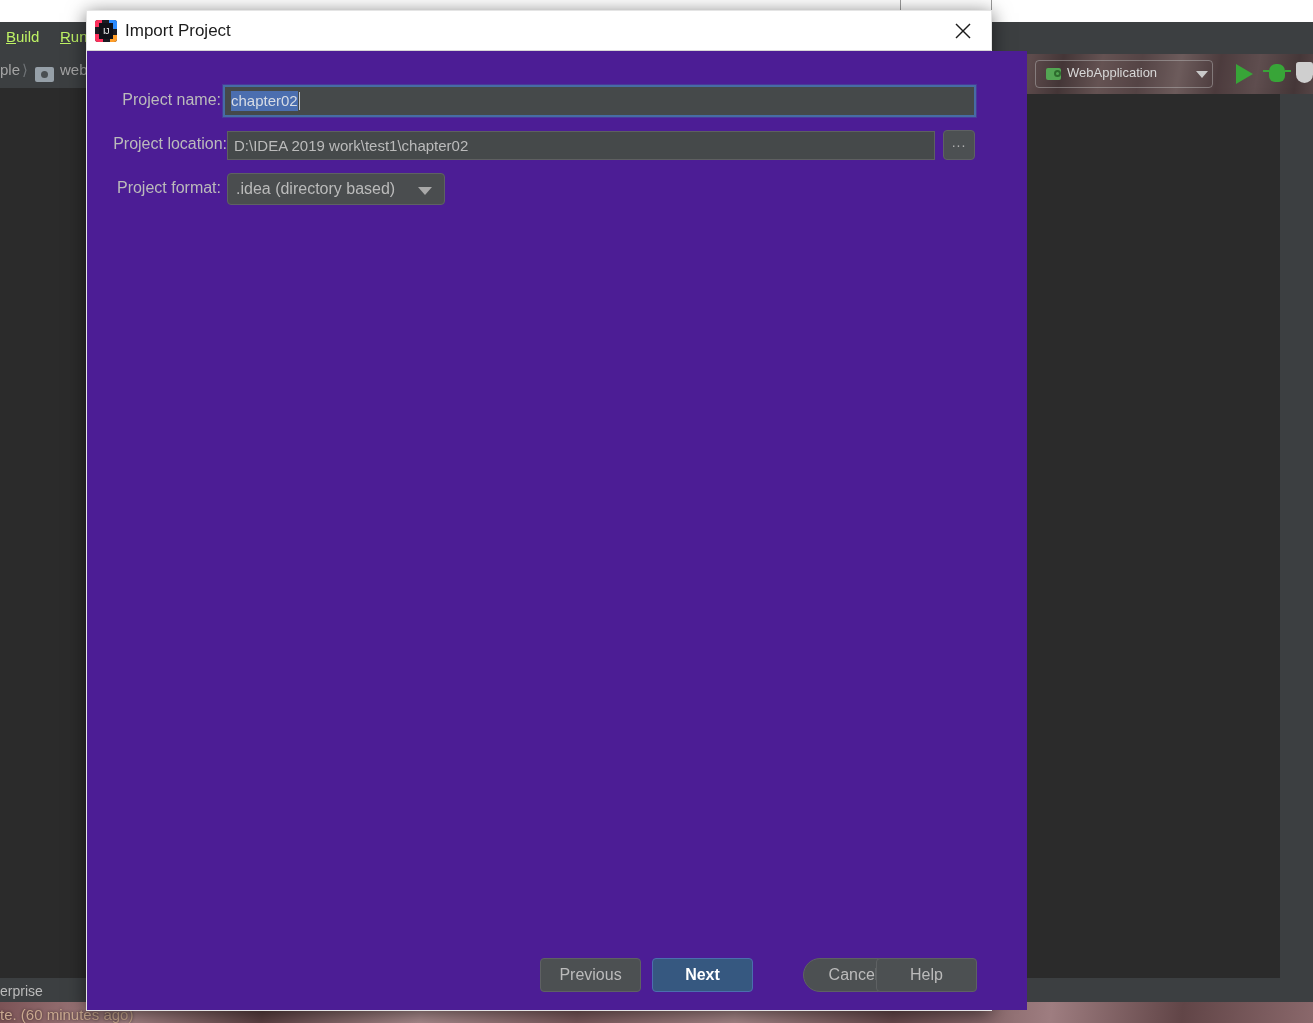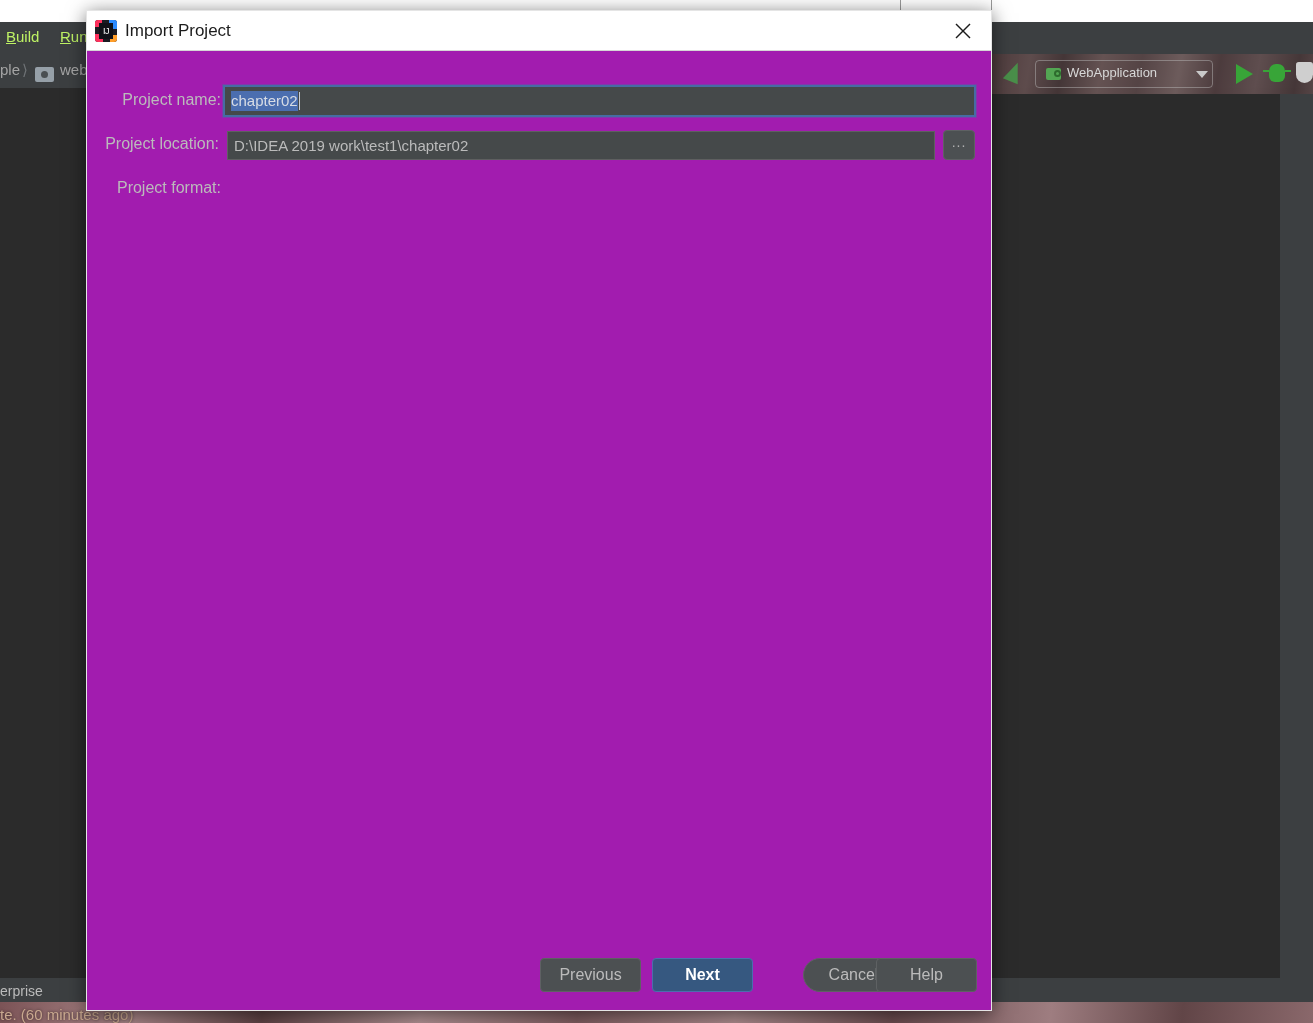--- a/index.html
+++ b/index.html
@@ -191,30 +191,31 @@
     color: #1c1c1c; font-size: 17px; white-space: nowrap;
   }
   .dlg-close {
     position: absolute; right: 8px; top: 8px; width: 40px; height: 24px;
     cursor: default;
   }
   .dlg-close svg { position:absolute; left:12px; top:4px; }
 
   .dlg-body {
     position: absolute; left: 0; top: 40px; width: 100%; bottom: 0;
-    background: #a21caf;
+    background: #4c1d95;
+    padding-left: 36px;
   }
 
   .field-label {
     position: absolute;
     color: #bbbbbb; font-size: 16px; white-space: nowrap;
     text-align: right;
   }
   .lbl-name { left: 14px; top: 40px; width: 120px; }
-  .lbl-loc  { left: 12px; top: 84px; width: 120px; }
+  .lbl-loc  { left: 20px; top: 84px; width: 120px; }
   .lbl-fmt  { left: 14px; top: 128px; width: 120px; }
 
   .text-input {
     position: absolute;
     background: #45494a;
     border: 1px solid #5e6060;
     box-sizing: border-box;
     color: #bbbbbb; font-size: 15px;
     padding: 0 6px;
     display: flex; align-items: center;
@@ -348,20 +349,24 @@
         <span class="caret"></span>
     </div>
 
     <div class="field-label lbl-loc">Project location:</div>
     <div class="text-input input-loc">
       <span>D:\IDEA 2019 work\test1\chapter02</span>
     </div>
     <div class="browse-btn">...</div>
 
     <div class="field-label lbl-fmt">Project format:</div>
+    <div class="format-select">
+      <span>.idea (directory based)</span>
+      <span class="format-chev"></span>
+    </div>
 
     <div class="btn-row">
       <div class="dlg-btn btn-prev">Previous</div>
       <div class="dlg-btn btn-next">Next</div>
       <div class="dlg-btn btn-cancel">Cancel</div>
       <div class="dlg-btn btn-help">Help</div>
     </div>
 
   </div>
 </div>

